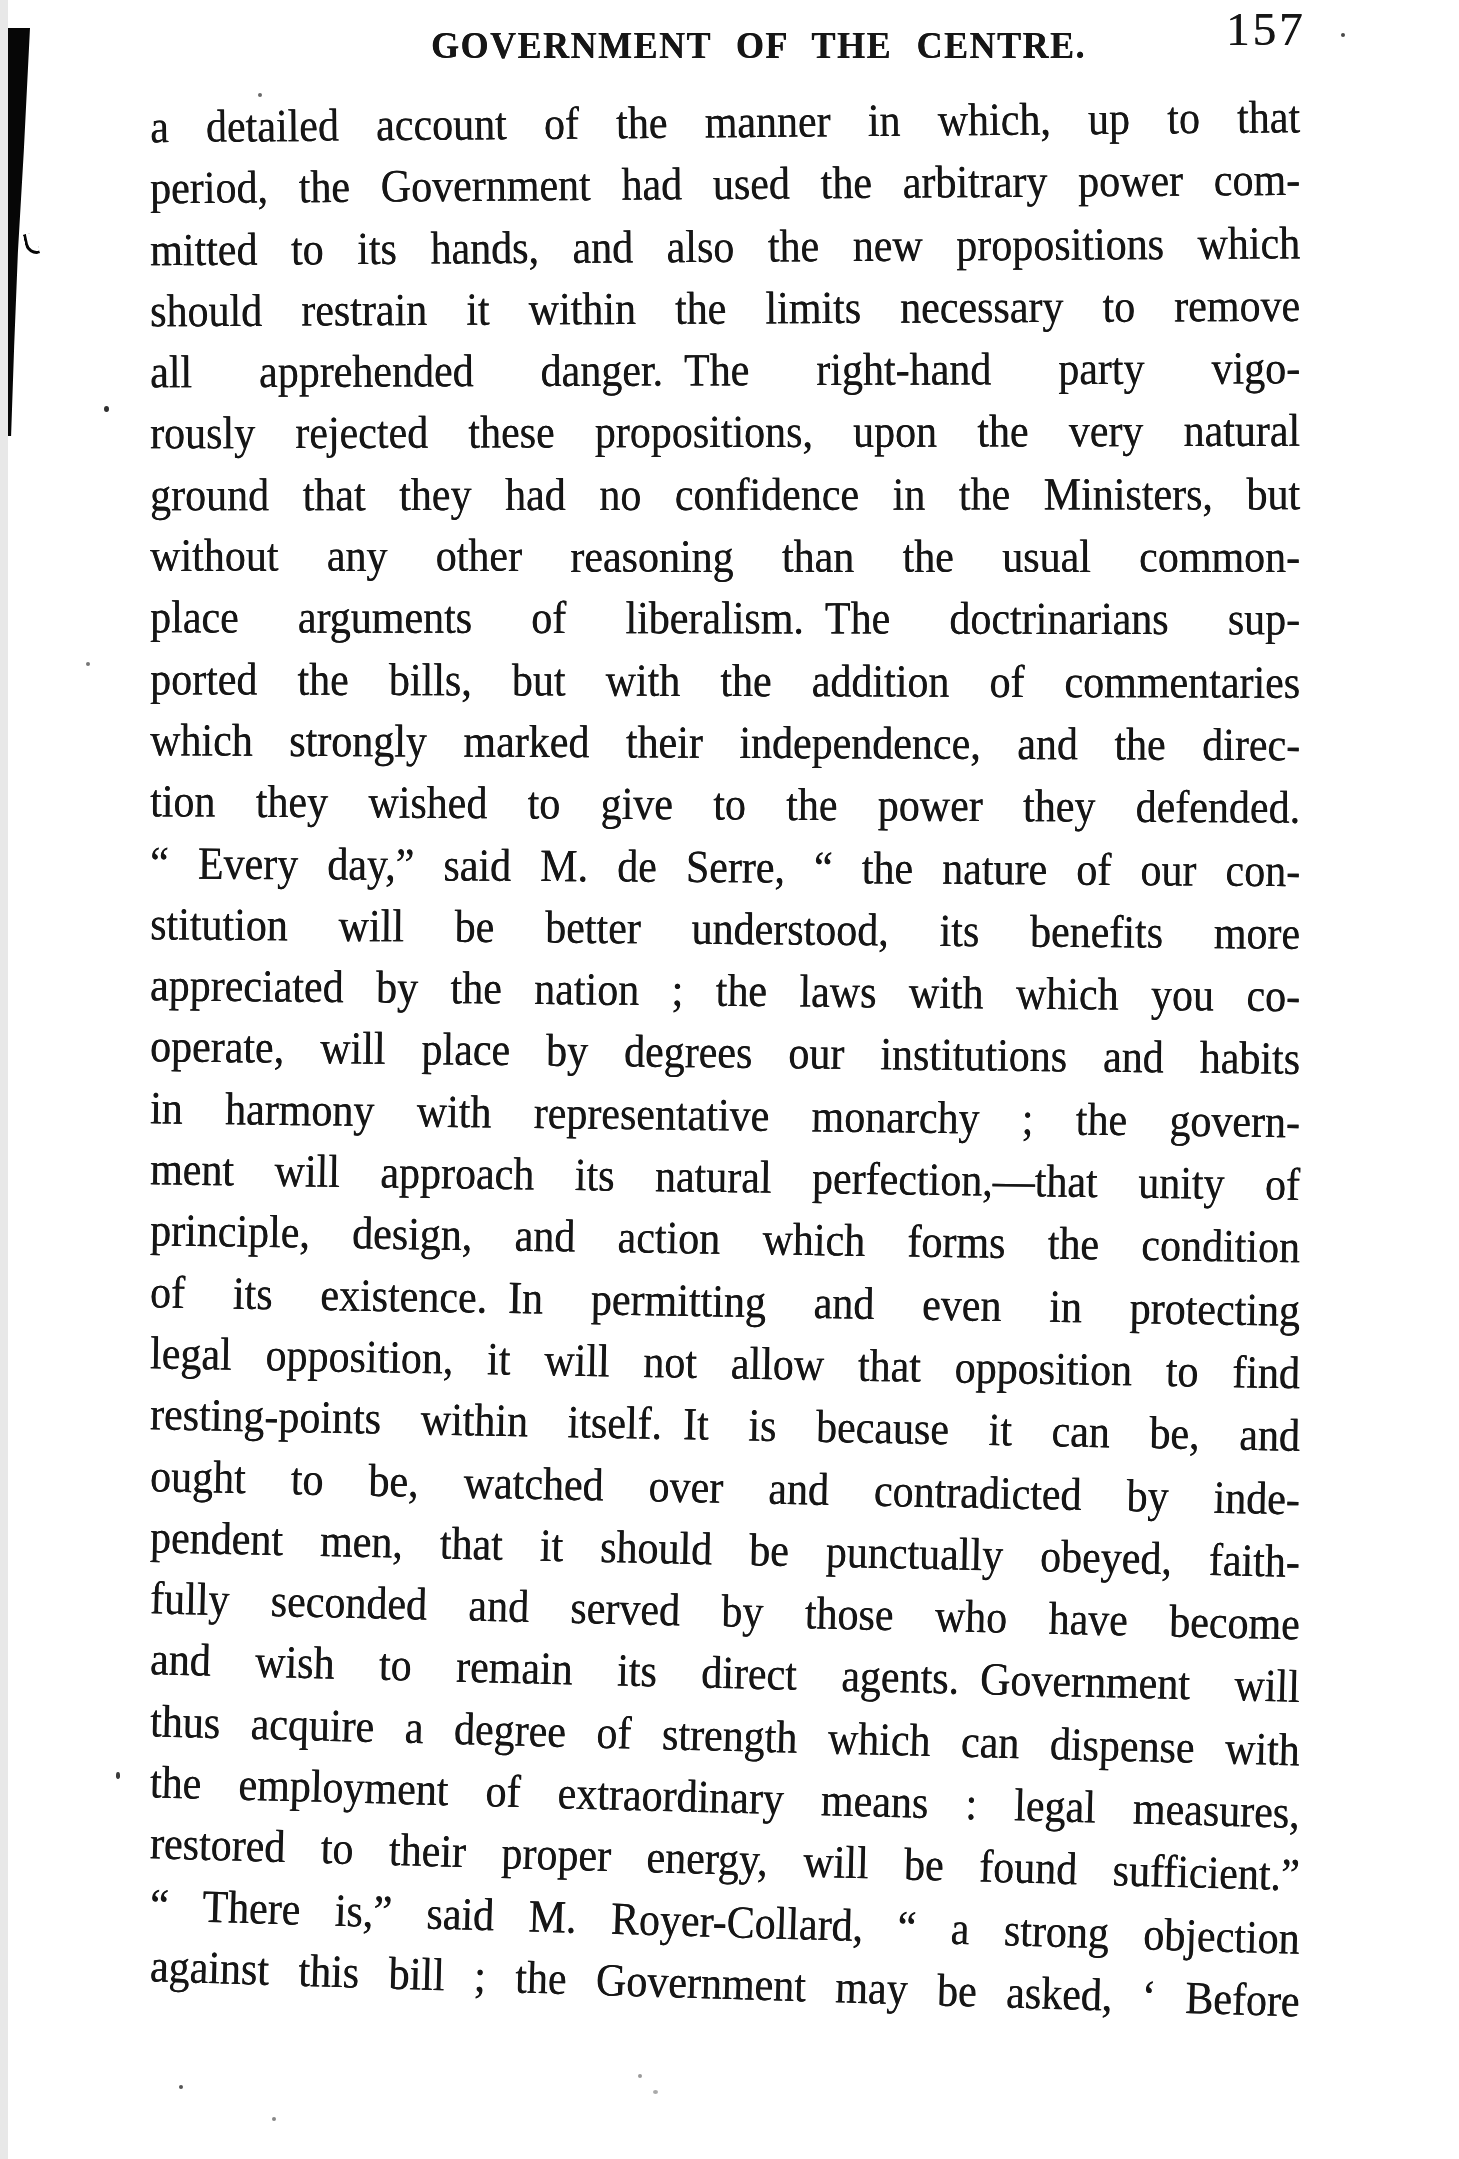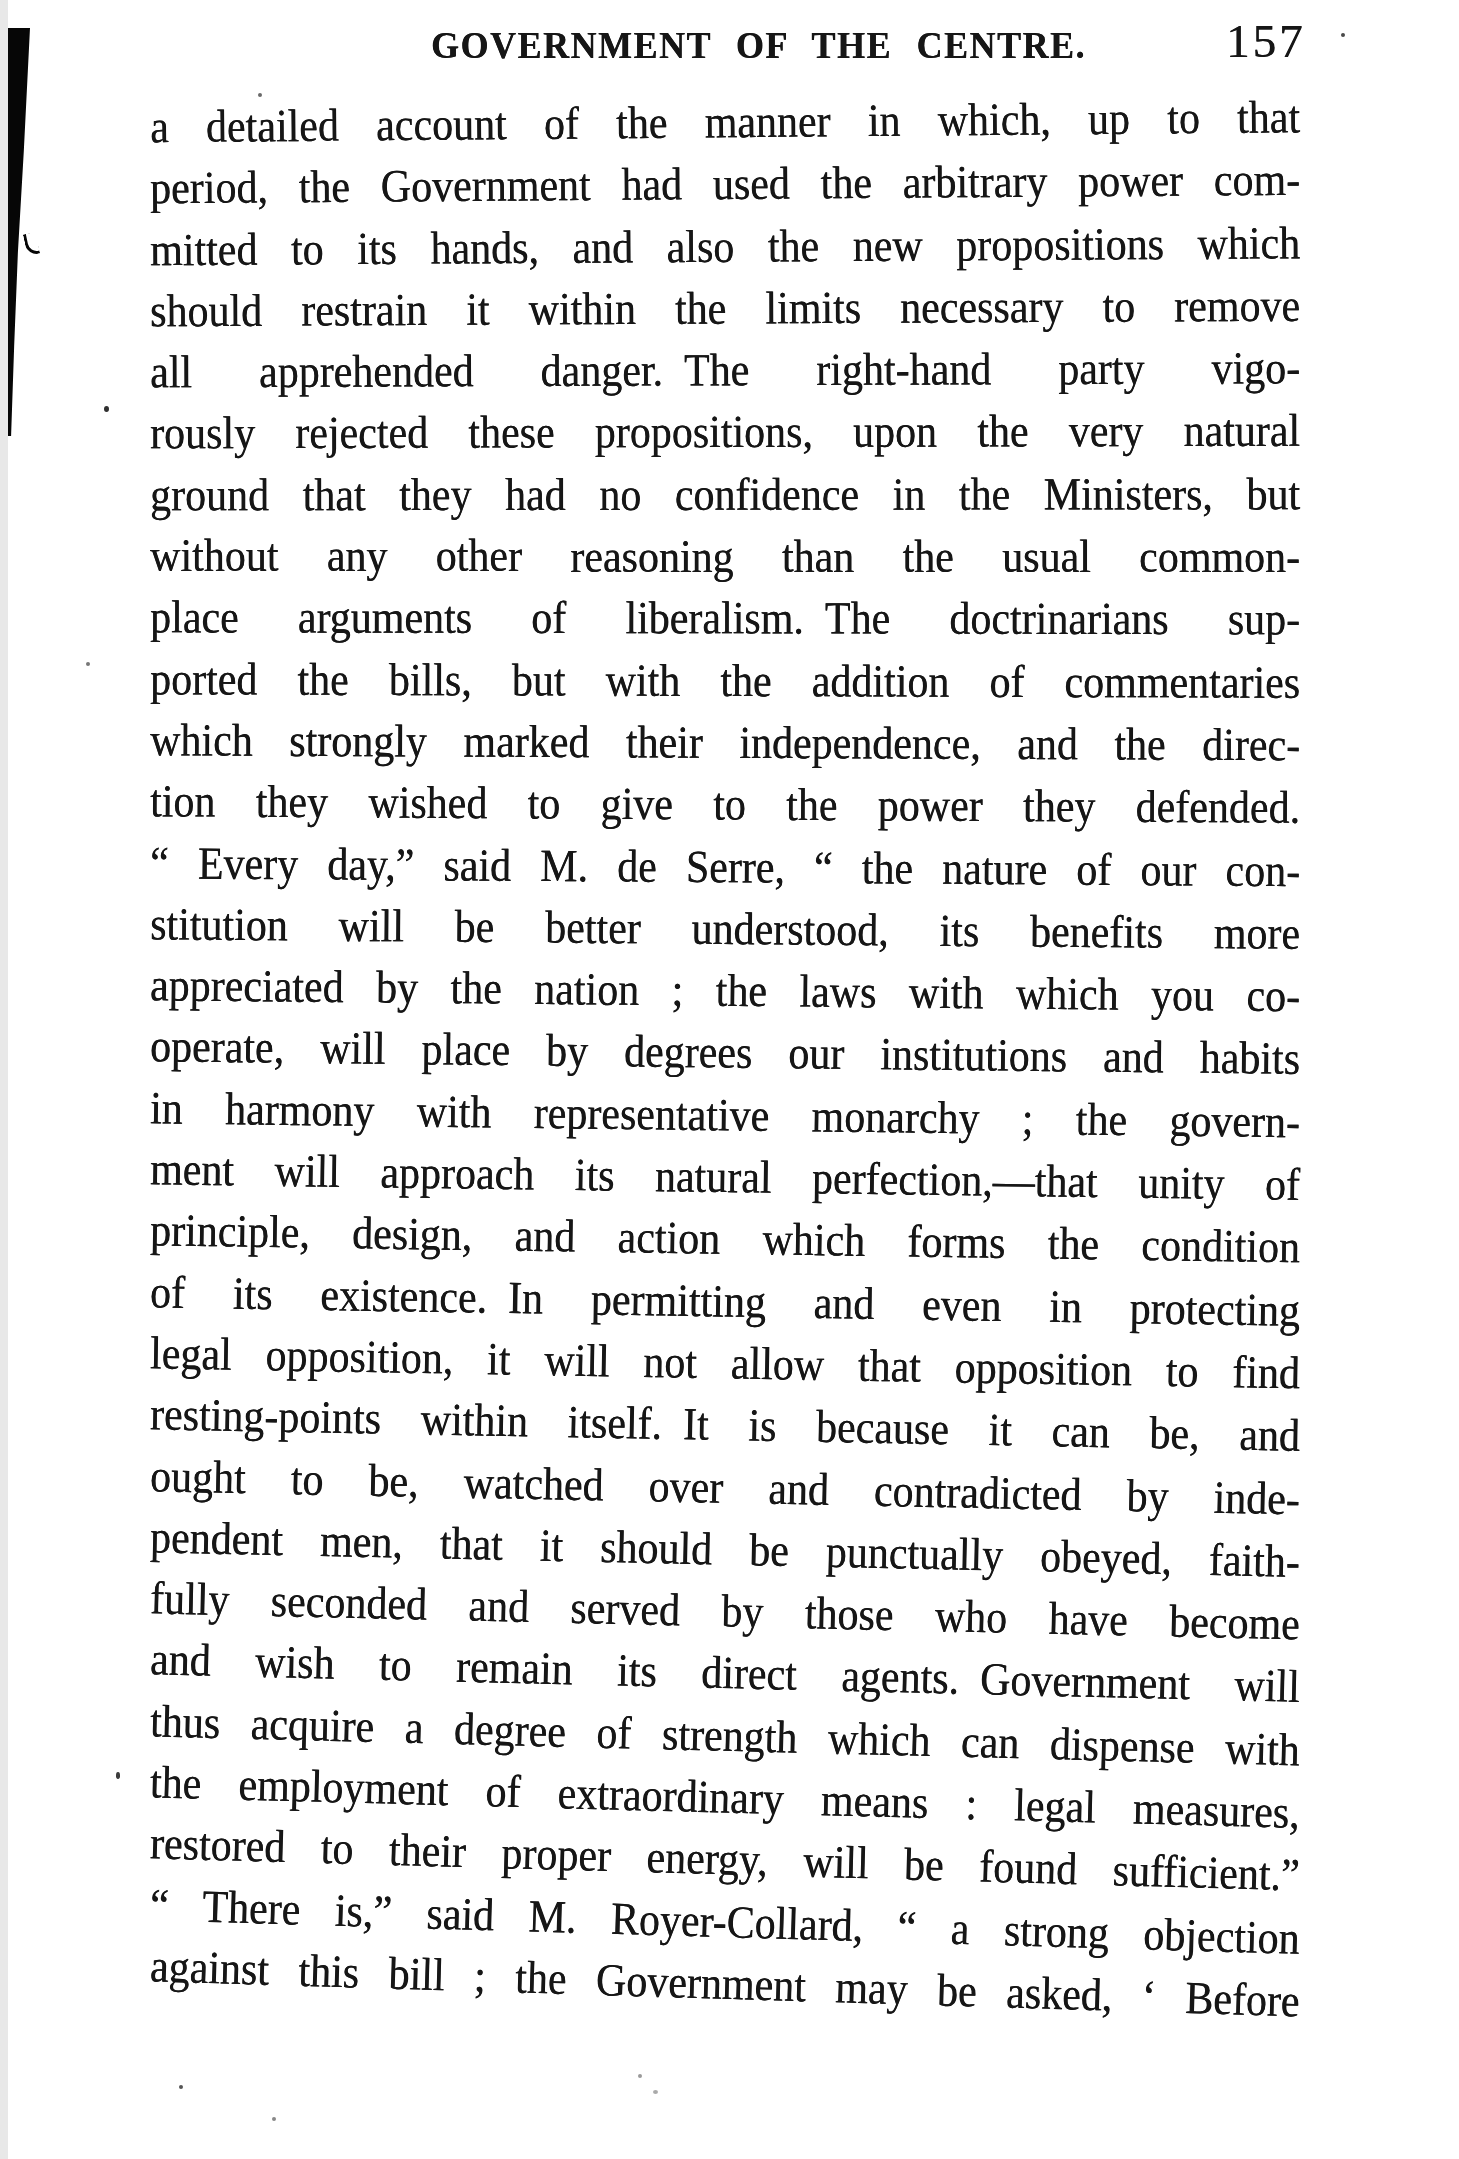--- a/index.html
+++ b/index.html
@@ -15,21 +15,21 @@
   
   .head-title{
     position:absolute;left:423px;top:24px;
     font-size:36px;line-height:40px;font-weight:700;
     letter-spacing:1.5px;word-spacing:14px;
     transform:scaleY(1.05);transform-origin:0 0;
     white-space:nowrap;
     text-shadow:0.3px 0 0 currentColor;
   }
   .folio{
-    position:absolute;left:1218px;top:16px;
+    position:absolute;left:1218px;top:4px;
     font-size:47px;line-height:50px;font-weight:400;
     letter-spacing:3px;
     text-shadow:0.4px 0 0 currentColor;
   }
   
   .body-text{
     position:absolute;left:142px;top:97px;width:1150px;
   }
   .line{
     height:61.3px;line-height:61.3px;

